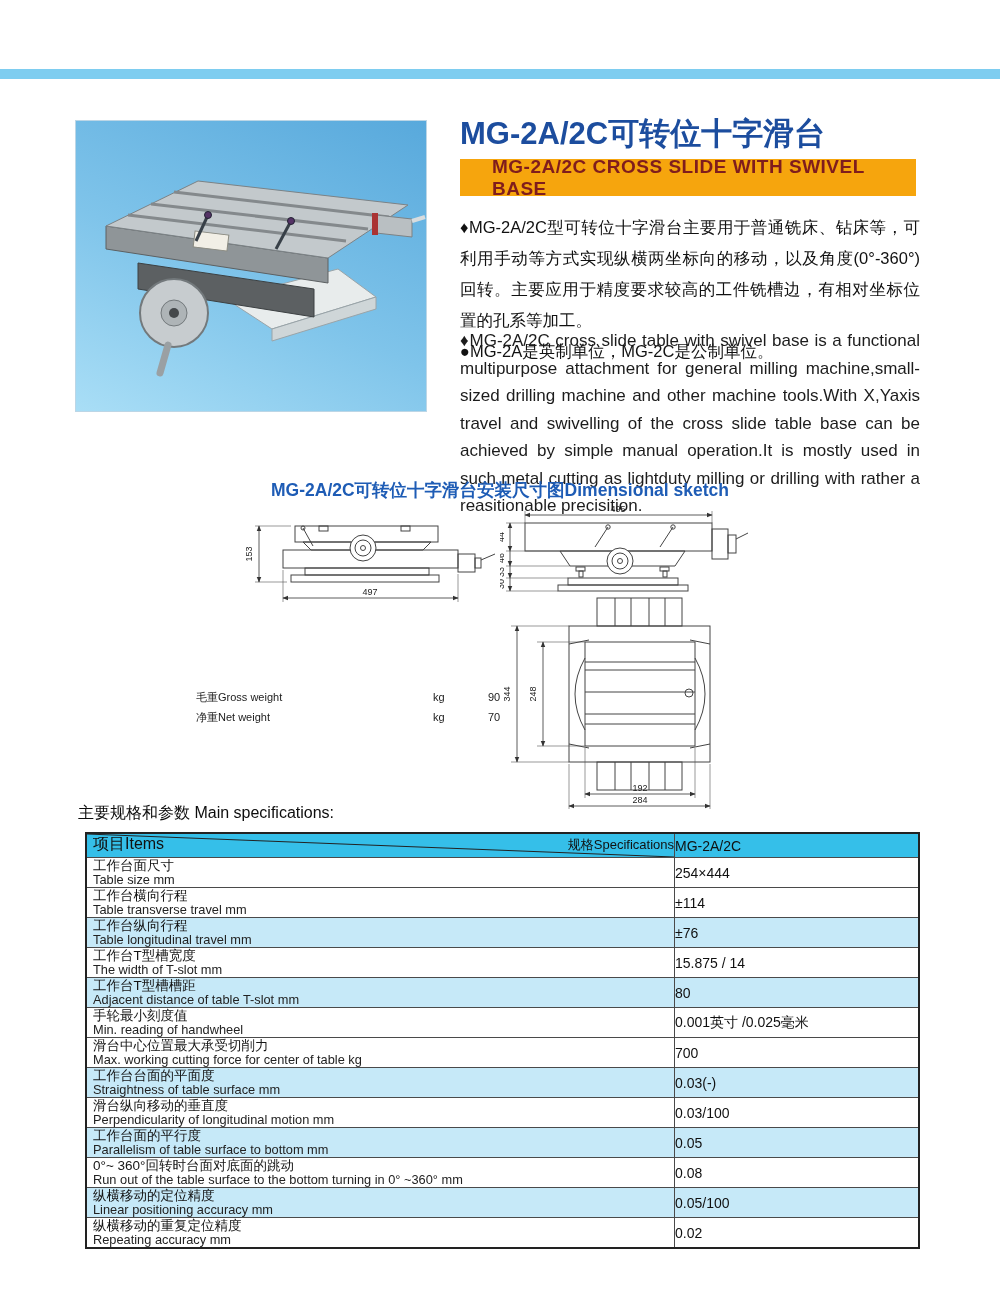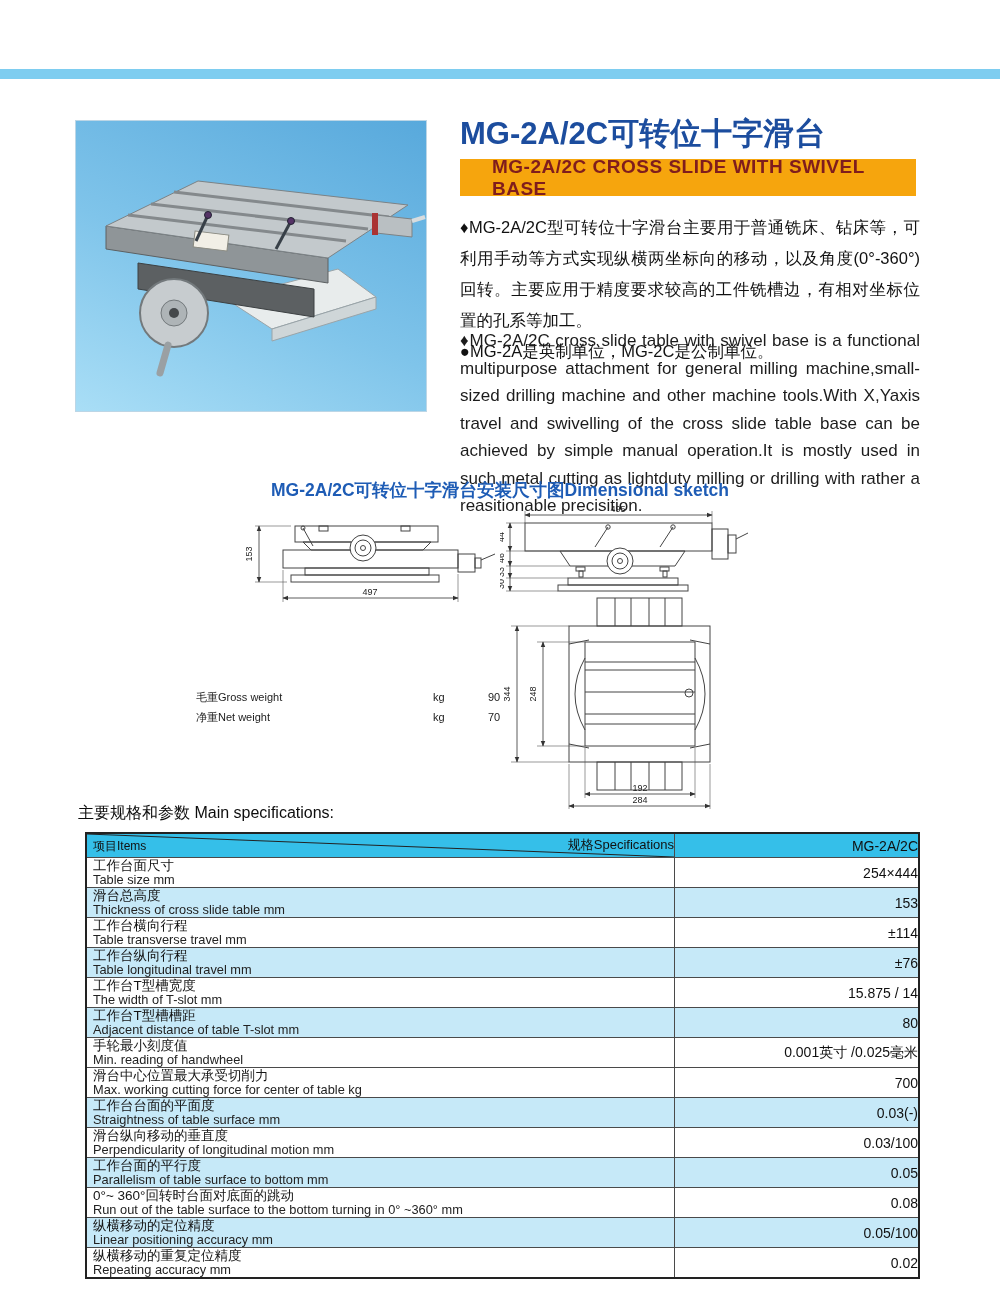--- a/index.html
+++ b/index.html
@@ -40,24 +40,24 @@
   #weights .lab{min-width:237px;}
   #weights .unit{min-width:55px;}
 
   
   #specs-heading{left:78px;top:803px;font-size:16px;color:#0d0d0d;}
   #spec-table{left:85px;top:832px;width:830px;border-collapse:collapse;table-layout:fixed;}
   #spec-table td{border:1px solid #4a4a4a;padding:0;vertical-align:middle;}
   #spec-table{border:2px solid #222;}
   tr.head{height:23px;background:#35bfe9;}
   td.c1{width:587px;}
-  td.c2{width:243px;text-align:right;font-size:14px;color:#101010;}
+  td.c2{width:243px;text-align:left;font-size:14px;color:#101010;}
   .diag-cell{position:relative;height:23px;}
   .diag-cell svg{position:absolute;inset:0;width:100%;height:100%;}
-  .h-items{position:absolute;left:6px;bottom:2px;font-size:12px;}
+  .h-items{position:absolute;left:6px;bottom:2px;font-size:16px;}
   .h-spec{position:absolute;right:0;top:2px;font-size:13px;}
   .h-model{font-size:14px;}
   tr.r{height:29px;}
   tr.alt{background:#c6e9f8;}
   .cellwrap{padding:1px 0 1px 6px;line-height:13.5px;}
   .cn-line{font-size:13.5px;color:#141414;}
   .en-line{font-size:12.8px;color:#222;}
 </style>
 </head>
 <body>
@@ -268,29 +268,20 @@
 
   <tr class="r">
     <td class="c1">
           <div class="cellwrap">
       <div class="cn-line">工作台面尺寸</div>
       <div class="en-line">Table size mm</div>
           </div>
         </td>
     <td class="c2">254×444</td>
   </tr>
-  <tr class="r alt">
-    <td class="c1">
-          <div class="cellwrap">
-      <div class="cn-line">滑台总高度</div>
-      <div class="en-line">Thickness of cross slide table mm</div>
-          </div>
-        </td>
-    <td class="c2">153</td>
-  </tr>
   <tr class="r">
     <td class="c1">
           <div class="cellwrap">
       <div class="cn-line">工作台横向行程</div>
       <div class="en-line">Table transverse travel mm</div>
           </div>
         </td>
     <td class="c2">±114</td>
   </tr>
   <tr class="r alt">

